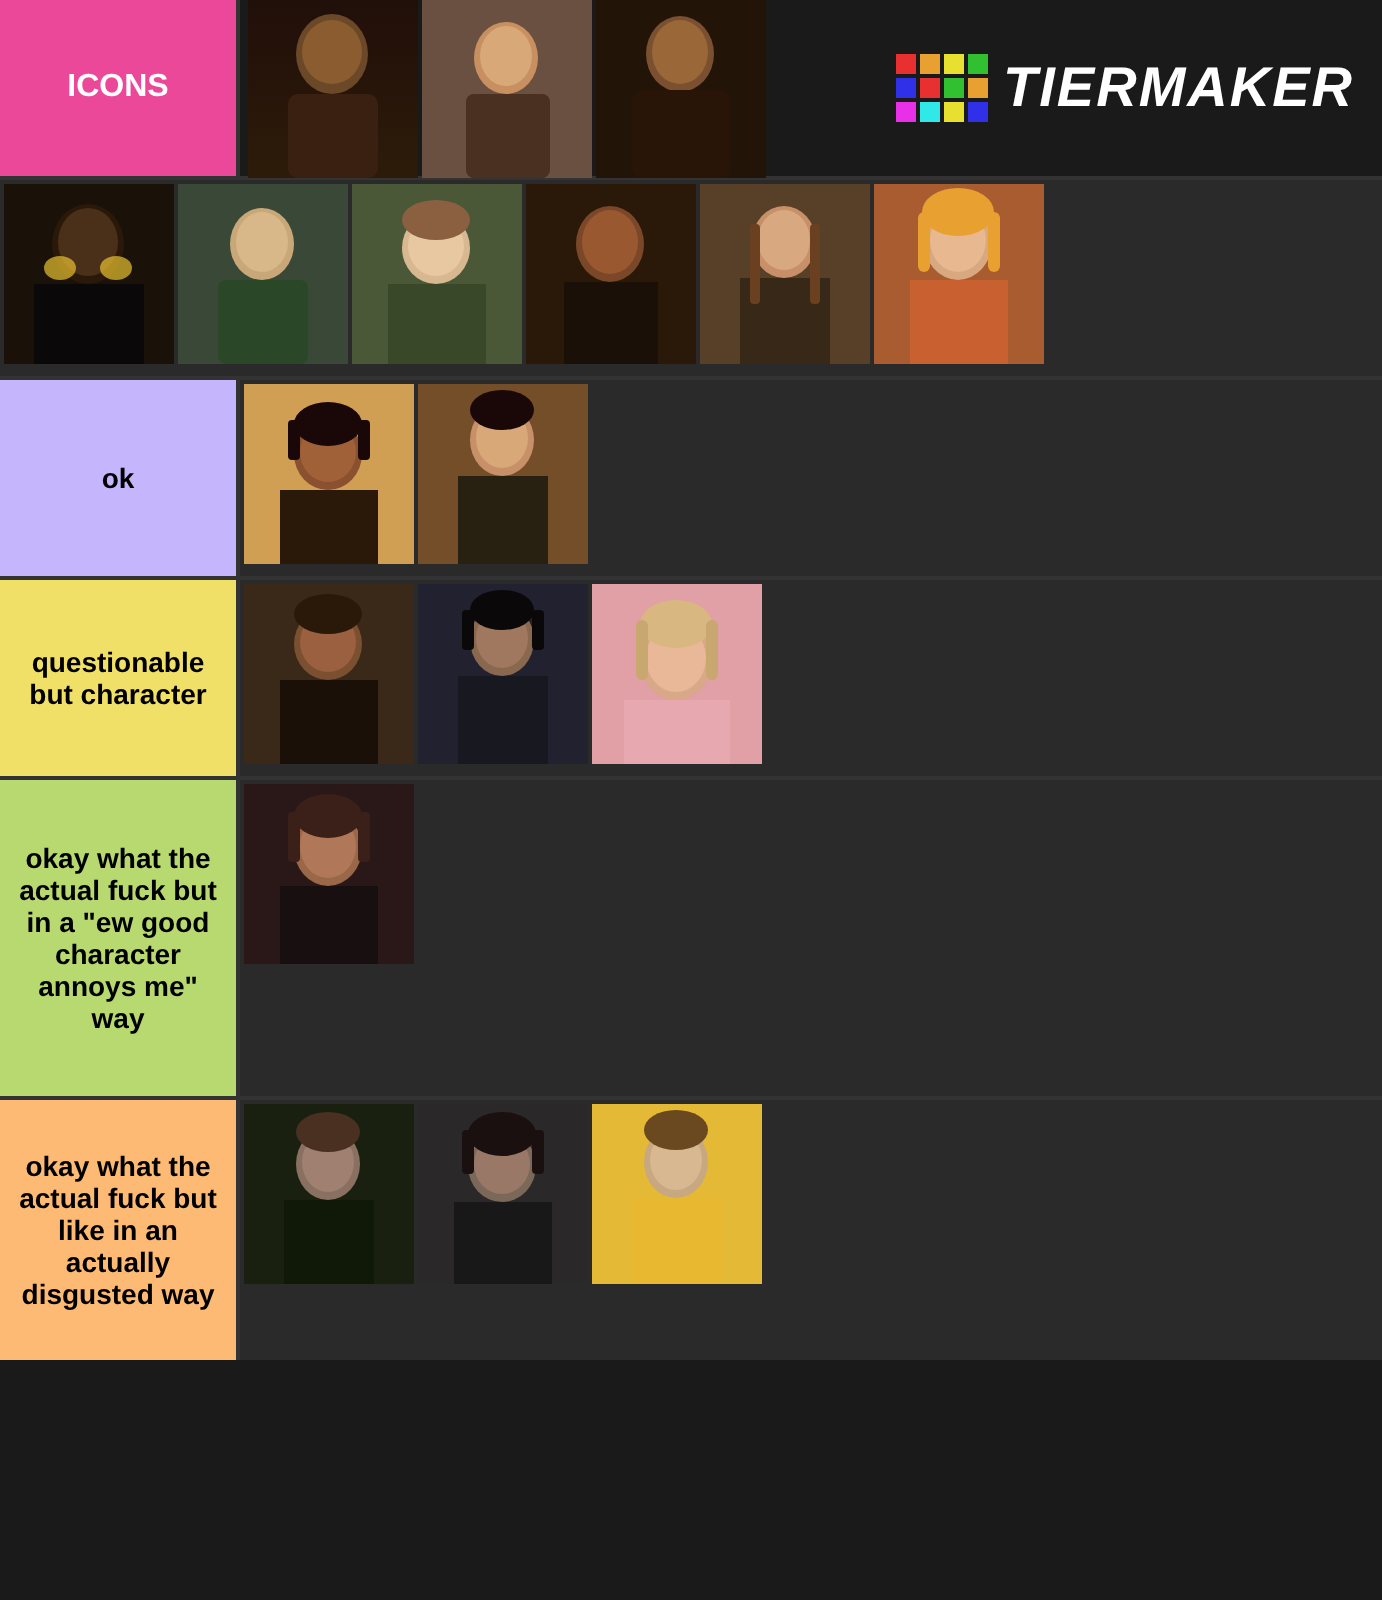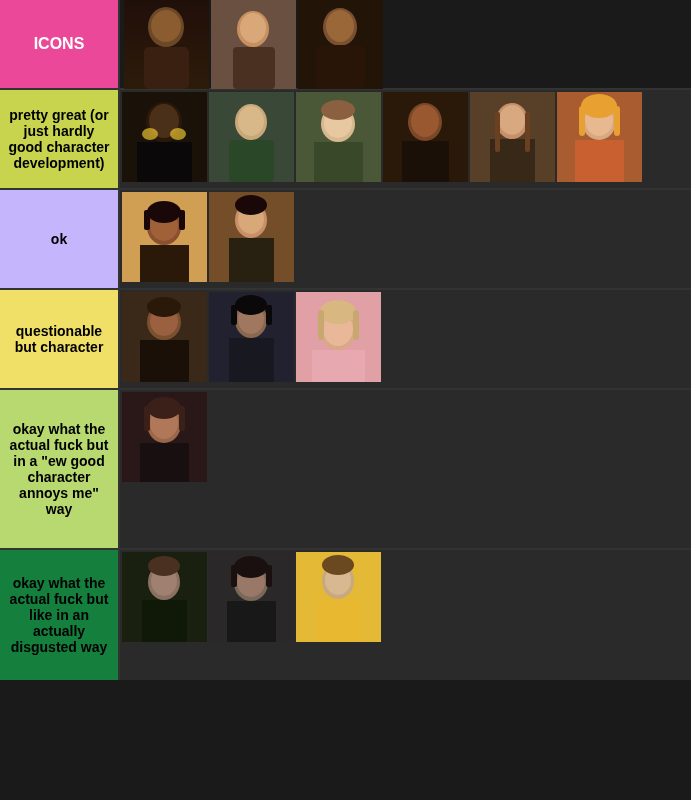--- a/index.html
+++ b/index.html
@@ -97,21 +97,21 @@
       letter-spacing: 1px;
       font-style: italic;
       text-transform: uppercase;
     }
 
     
     .label-yellow-green { background: #c8d44e; }
     .label-yellow { background: #c4b5fd; }
     .label-light-yellow { background: #f0e068; }
     .label-pale-green { background: #b8d870; }
-    .label-green { background: #15803d; }
+    .label-green { background: #fdba74; }
 
     
     .person-photo {
       width: 85px;
       height: 90px;
       position: relative;
       overflow: hidden;
       flex-shrink: 0;
     }
 
@@ -162,27 +162,41 @@
     <div class="person-photo photo-3">
       <svg viewBox="0 0 85 90" xmlns="http://www.w3.org/2000/svg">
         <rect width="85" height="90" fill="#1a1008"></rect>
         <rect x="0" y="0" width="85" height="90" fill="#2a1808" opacity="0.6"></rect>
         <ellipse cx="42" cy="28" rx="17" ry="19" fill="#7a5030"></ellipse>
         <rect x="18" y="46" width="49" height="44" rx="5" fill="#281508"></rect>
         <ellipse cx="42" cy="27" rx="14" ry="16" fill="#9a6838"></ellipse>
       </svg>
     </div>
 
+    <div class="tiermaker-logo">
+      <div class="tm-grid">
+        <div class="tm-cell" style="background:#e83030;"></div>
+        <div class="tm-cell" style="background:#e8a030;"></div>
+        <div class="tm-cell" style="background:#e8e030;"></div>
+        <div class="tm-cell" style="background:#30c030;"></div>
+        <div class="tm-cell" style="background:#3030e8;"></div>
+        <div class="tm-cell" style="background:#e83030;"></div>
+        <div class="tm-cell" style="background:#30c030;"></div>
+        <div class="tm-cell" style="background:#e8a030;"></div>
+        <div class="tm-cell" style="background:#e830e8;"></div>
+        <div class="tm-cell" style="background:#30e8e8;"></div>
+        <div class="tm-cell" style="background:#e8e030;"></div>
+        <div class="tm-cell" style="background:#3030e8;"></div>
+      </div>
+      <span class="tm-text">TiERMAKER</span>
+    </div>
   </div>
 </div>
 
 <div class="tier-row" style="min-height: 100px;">
-  <div class="tier-label label-yellow-green">
-    <span>pretty great (or just hardly good character development)</span>
-  </div>
   <div class="tier-content">
 
     <div class="person-photo">
       <svg viewBox="0 0 85 90" xmlns="http://www.w3.org/2000/svg">
         <rect width="85" height="90" fill="#1a1208"></rect>
         <ellipse cx="42" cy="30" rx="18" ry="20" fill="#2a1808"></ellipse>
         <ellipse cx="42" cy="29" rx="15" ry="17" fill="#4a3018"></ellipse>
         <rect x="15" y="50" width="55" height="40" fill="#0a0808"></rect>
 
         <ellipse cx="28" cy="42" rx="8" ry="6" fill="#e8c030" opacity="0.7"></ellipse>

